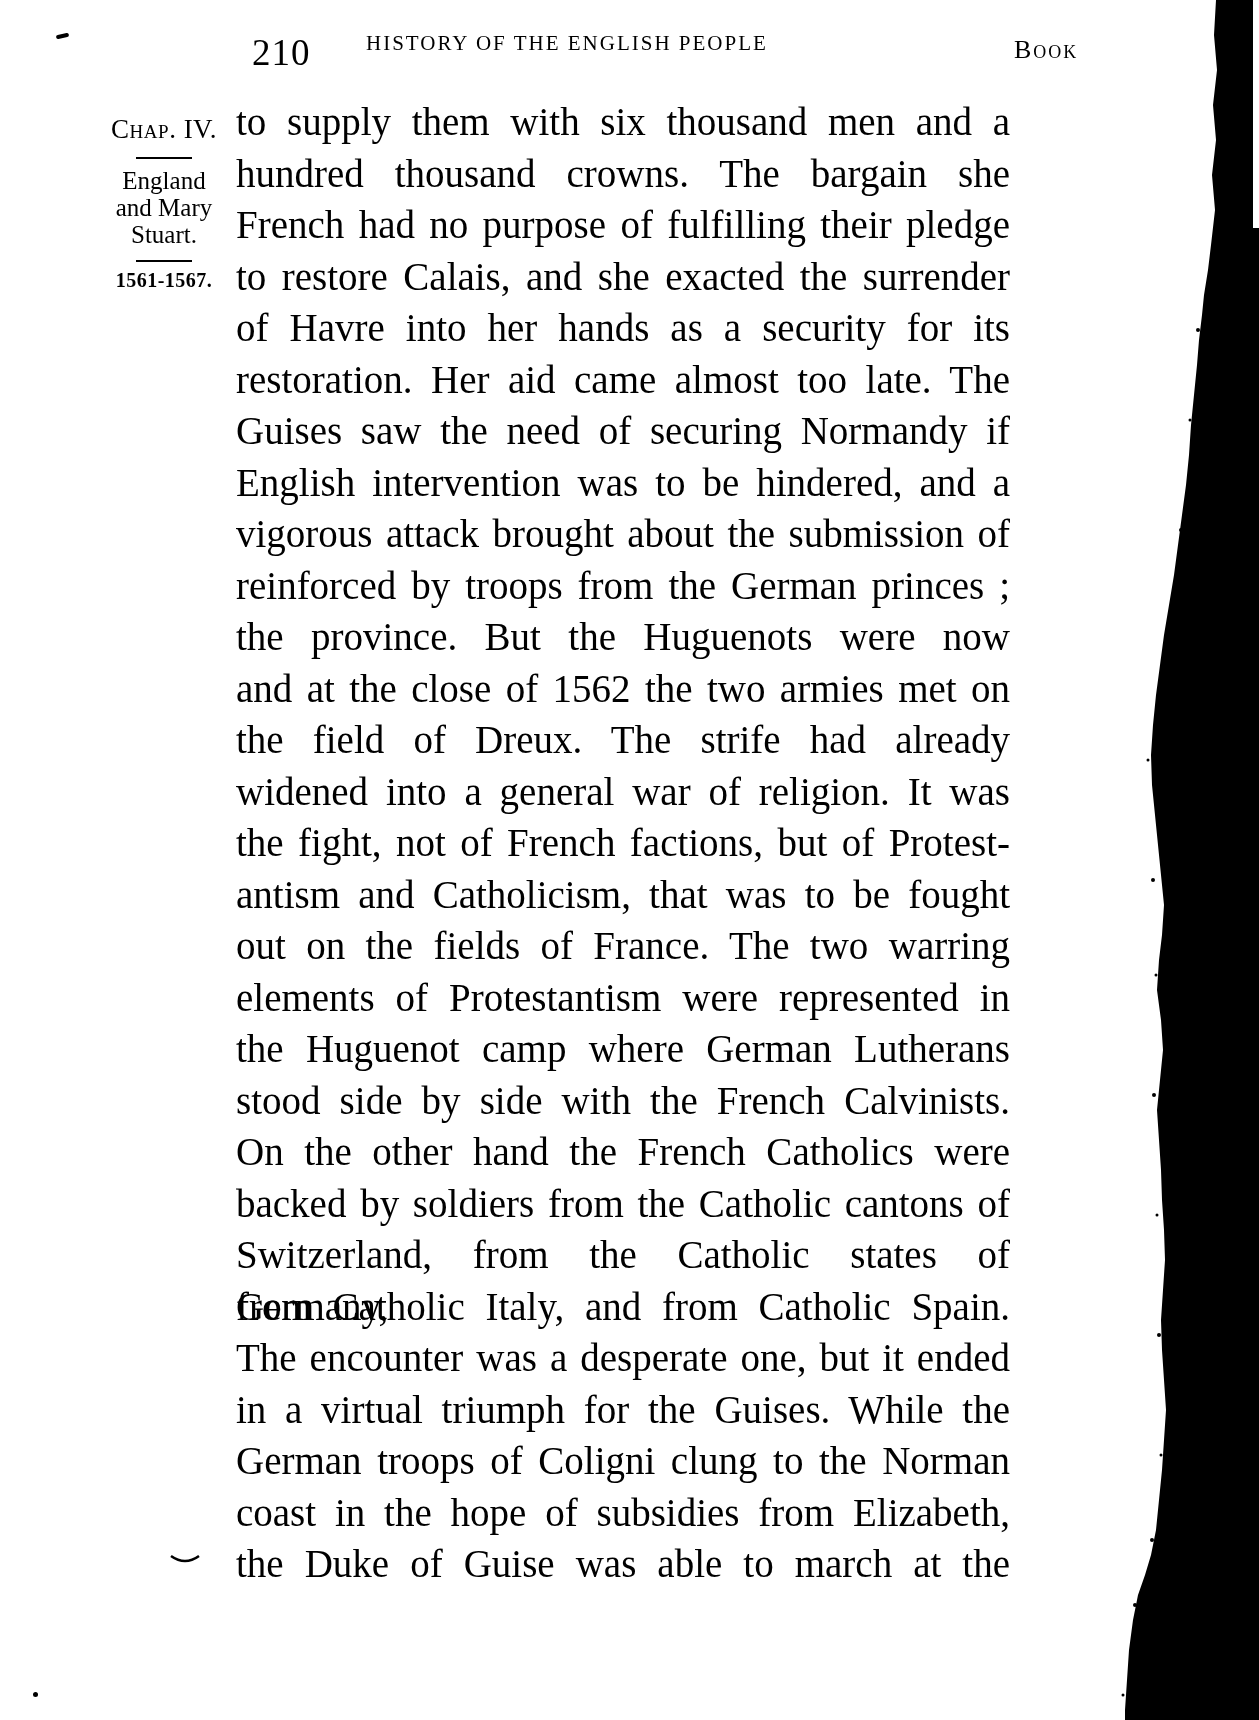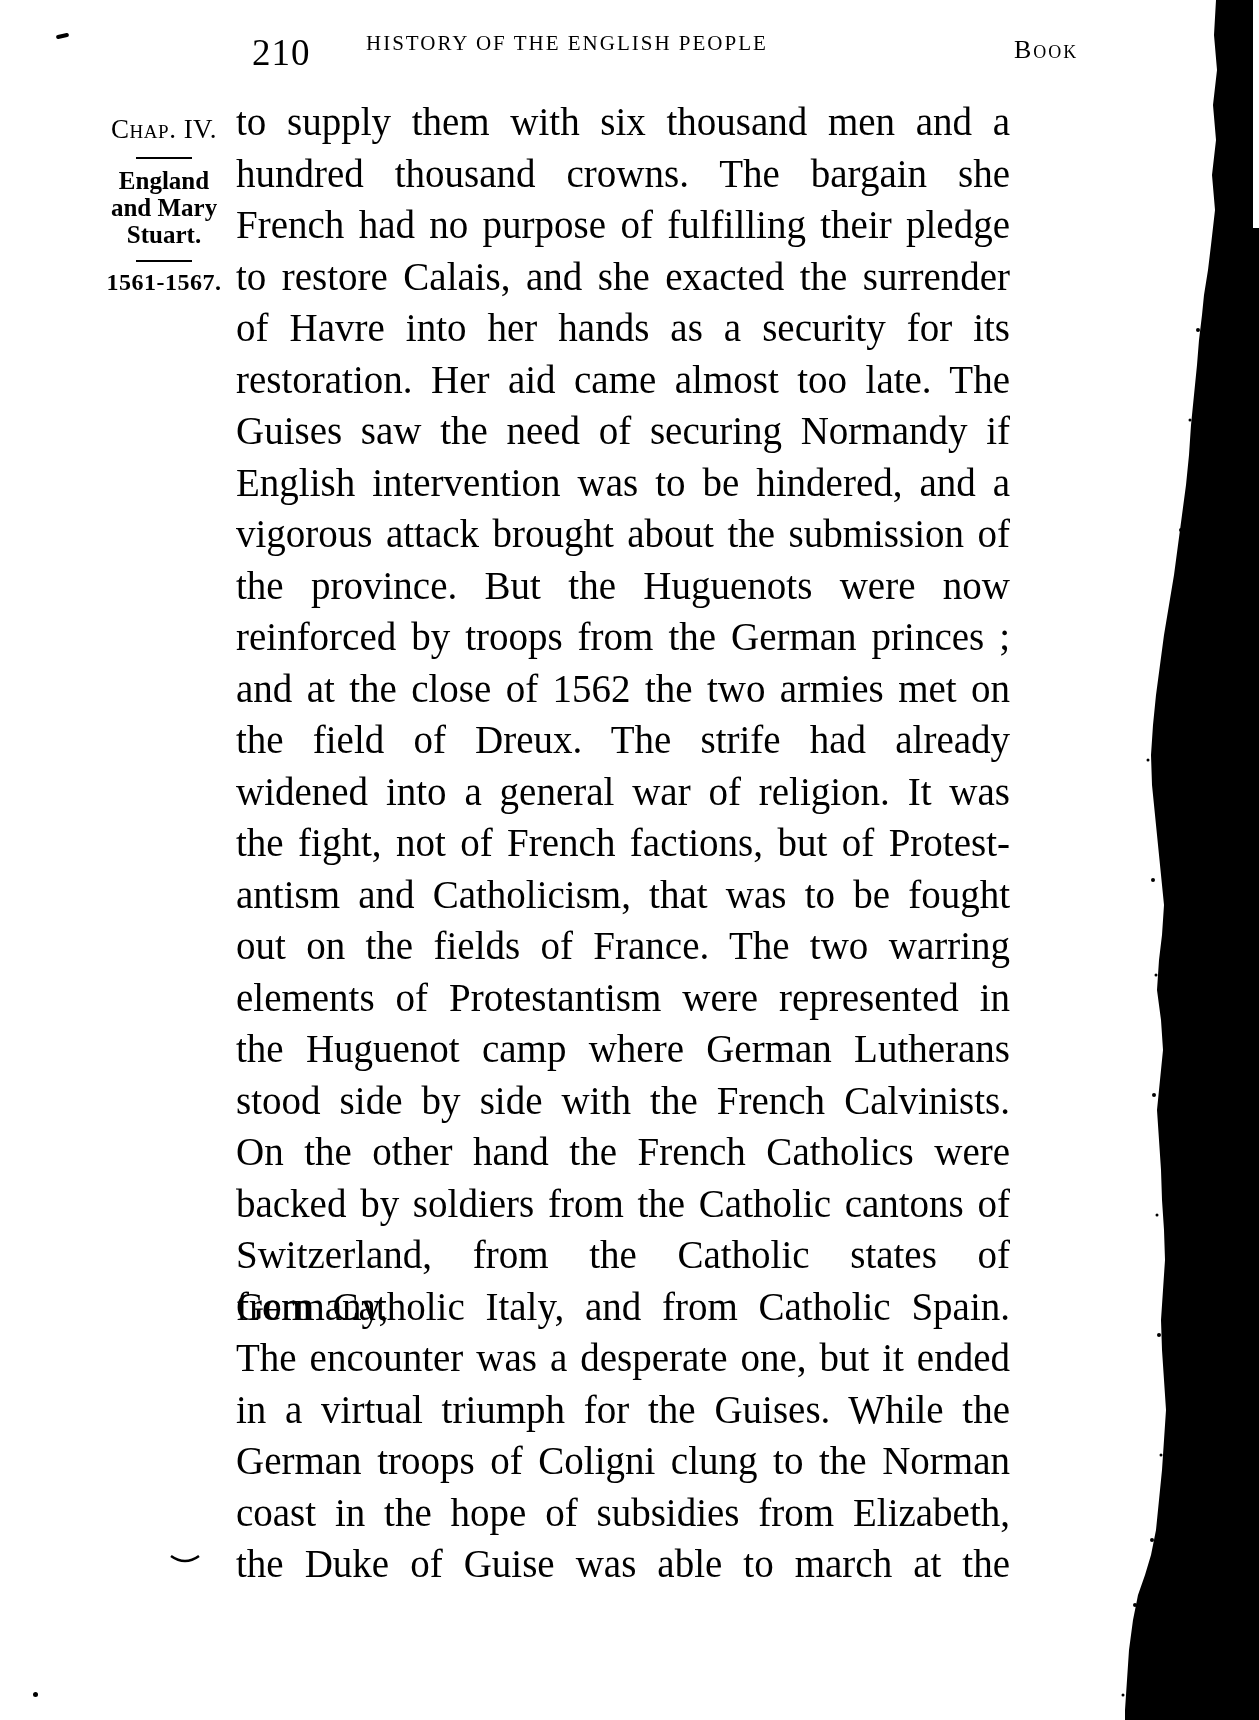--- a/index.html
+++ b/index.html
@@ -26,22 +26,22 @@
     position:absolute; left:1014px; top:35px;
     font-size:26px; font-variant:small-caps; letter-spacing:2px;
   }
 
   
   .margin-notes { position:absolute; left:88px; top:0; width:152px; height:400px; text-align:center; }
   .m-chap  { position:absolute; top:114px; left:0; width:100%; font-variant:small-caps; font-size:27px; letter-spacing:0.5px; }
   .m-rule  { position:absolute; left:48px; width:56px; height:2px; background:#000; }
   .m-rule1 { top:157px; }
   .m-rule2 { top:260px; }
-  .m-head  { position:absolute; top:167px; left:0; width:100%; font-weight:bold; font-size:25px; line-height:27px; }
-  .m-dates { position:absolute; top:269px; left:0; width:100%; font-weight:bold; font-size:24px; letter-spacing:0.5px; }
+  .m-head  { position:absolute; top:167px; left:0; width:100%; font-weight:normal; font-size:25px; line-height:27px; }
+  .m-dates { position:absolute; top:269px; left:0; width:100%; font-weight:bold; font-size:20px; letter-spacing:0.5px; }
 
   
   .body-text {
     position:absolute; left:236px; top:96px; width:774px;
     font-size:39px;
   }
   .line {
     height:51.5px; line-height:51.5px;
     text-align:justify; text-align-last:justify; text-justify:inter-word;
   }
@@ -80,22 +80,22 @@
 <div class="body-text">
     <div class="line">to supply them with six thousand men and a</div>
     <div class="line">hundred thousand crowns.  The bargain she</div>
     <div class="line">French had no purpose of fulfilling their pledge</div>
     <div class="line">to restore Calais, and she exacted the surrender</div>
     <div class="line">of Havre into her hands as a security for its</div>
     <div class="line">restoration.  Her aid came almost too late.  The</div>
     <div class="line">Guises saw the need of securing Normandy if</div>
     <div class="line">English intervention was to be hindered, and a</div>
     <div class="line">vigorous attack brought about the submission of</div>
+    <div class="line">reinforced by troops from the German princes ;</div>
     <div class="line">the province.  But the Huguenots were now</div>
-    <div class="line">reinforced by troops from the German princes ;</div>
     <div class="line">and at the close of 1562 the two armies met on</div>
     <div class="line">the field of Dreux.  The strife had already</div>
     <div class="line">widened into a general war of religion.  It was</div>
     <div class="line">the fight, not of French factions, but of Protest-</div>
     <div class="line">antism and Catholicism, that was to be fought</div>
     <div class="line">out on the fields of France.  The two warring</div>
     <div class="line">elements of Protestantism were represented in</div>
     <div class="line">the Huguenot camp where German Lutherans</div>
     <div class="line">stood side by side with the French Calvinists.</div>
     <div class="line">On the other hand the French Catholics were</div>

